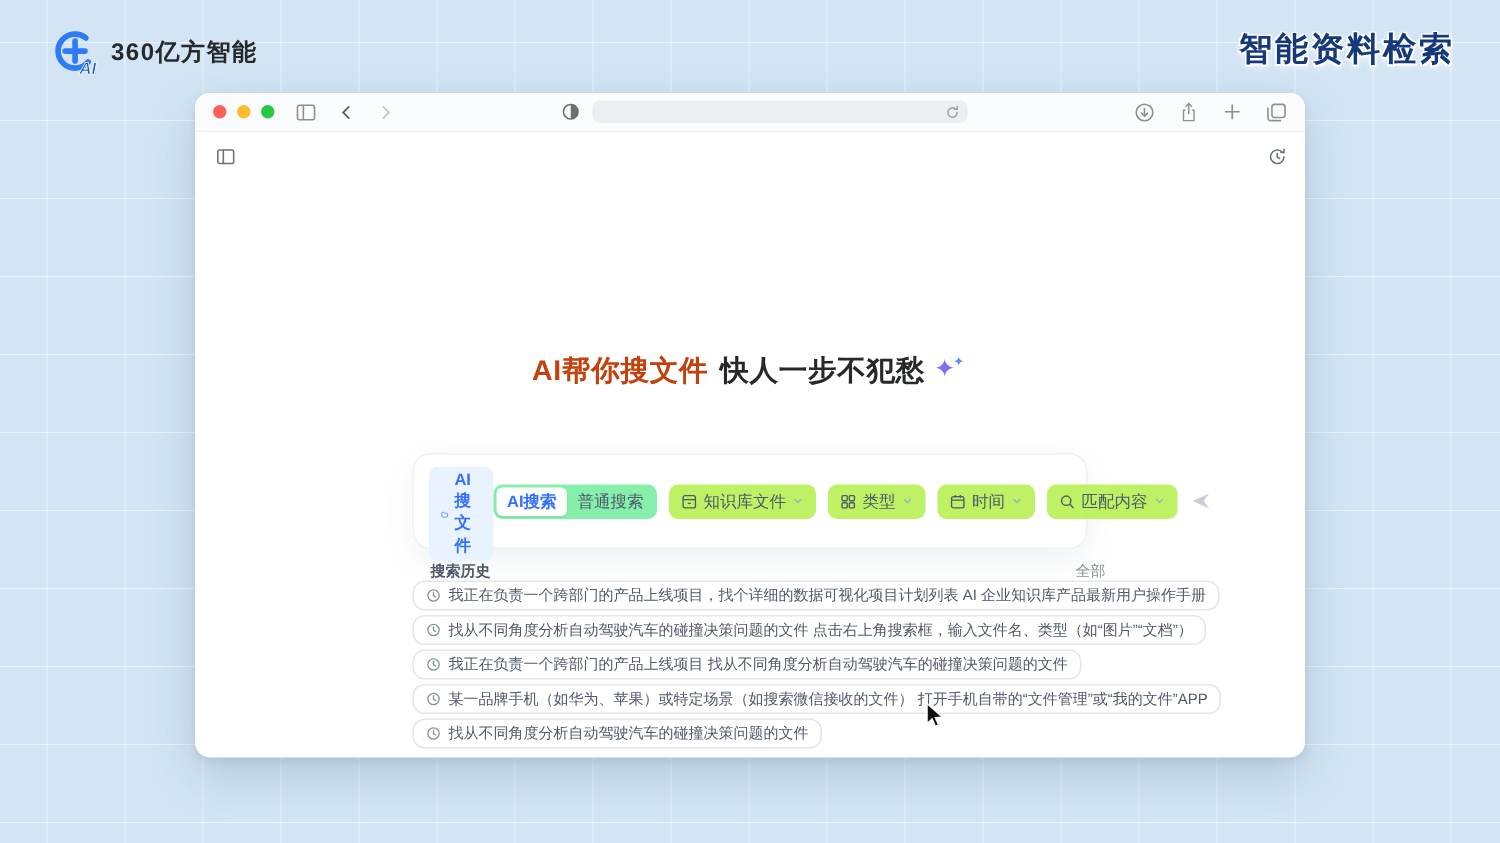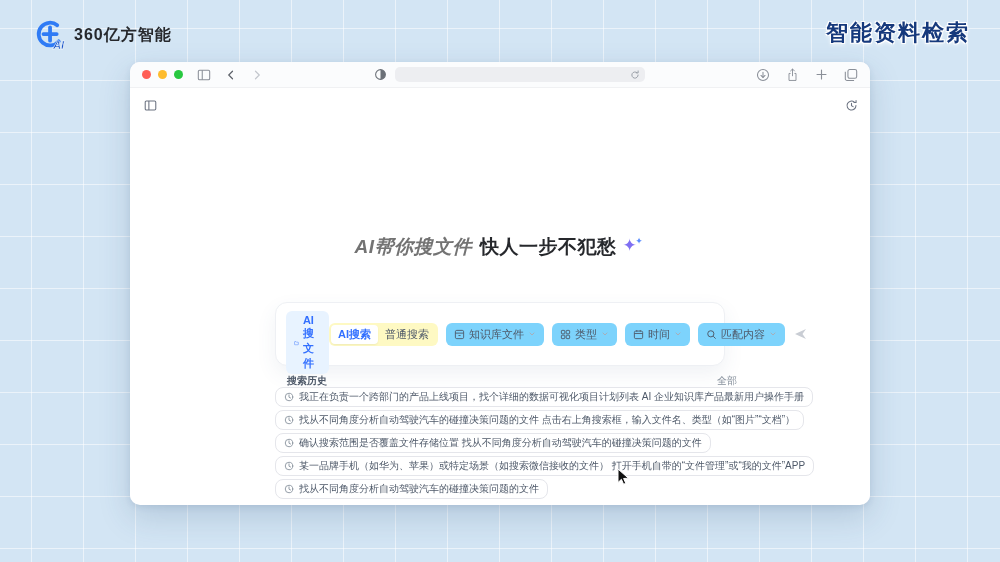--- a/index.html
+++ b/index.html
@@ -46,41 +46,41 @@
   }
   .right-icons { display:flex; gap:16px; align-items:center; }
   
   .content { position:relative; height:416px; border-radius:0 0 10px 10px; background:#fff; }
   .panel-toggle { position:absolute; left:14px; top:10px; color:#6b7280; }
   .history-toggle { position:absolute; right:12px; top:10px; color:#6b7280; }
   .hero {
     position:absolute; left:0; right:0; top:146px; text-align:center;
     font-size:19px; font-weight:700; color:#26282c; letter-spacing:.5px;
   }
-  .hero .hl { color:#737373; margin-right:8px;font-style:italic; }
+  .hero .hl { color:#c2410c; margin-right:8px; }
   .hero .sparkle { color:#7f6ff2; font-size:17px; margin-left:6px; position:relative; top:-2px;}
   .hero .sparkle small { font-size:9px; position:relative; top:-7px; left:-2px; color:#5a8dff; }
   
   .search-card {
     position:absolute; left:145px; top:214px; width:450px; height:64px;
     background:#fff; border:1px solid #eef0f4; border-radius:12px;
     box-shadow:0 8px 20px rgba(60,90,130,.08);
     display:flex; flex-direction:row; justify-content:space-between; padding:8px 10px;
   }
   .ai-badge {
     display:inline-flex; align-items:center; gap:4px; align-self:flex-start;
     background:#e8f3ff; color:#3370ff; font-size:11px; font-weight:700;
     padding:3px 8px; border-radius:6px;
   }
   .controls { display:flex; align-items:center; gap:8px; }
-  .seg { display:flex; background:#fef9c3; border-radius:6px; padding:2px; font-size:11px;justify-content:space-between; }
+  .seg { display:flex; background:#86efac; border-radius:6px; padding:2px; font-size:11px;justify-content:space-between; }
   .seg .opt { padding:2px 7px; border-radius:4px; color:#4e5969; white-space:nowrap; }
   .seg .opt.active { background:#fff; color:#3370ff; font-weight:700; box-shadow:0 1px 2px rgba(0,0,0,.06); }
   .chip {
-    display:inline-flex; align-items:center; gap:4px; background:#7dd3fc;
+    display:inline-flex; align-items:center; gap:4px; background:#bef264;
     color:#4e5969; font-size:11px; padding:4px 8px; border-radius:6px; white-space:nowrap;
   }
   .chip svg { color:#4e5969; }
   .chip .caret { color:#a9aeb8; }
   .send { margin-left:auto; color:#c9cdd4; display:flex; align-items:center; }
   
   .hist-head {
     position:absolute; left:157px; top:286px; width:450px;
     display:flex; justify-content:space-between; align-items:center;
   }
@@ -281,21 +281,21 @@
               <circle cx="8" cy="8" r="6"></circle>
               <polyline points="8,4.5 8,8.3 10.5,9.6"></polyline>
             </svg>
           <span>找从不同角度分析自动驾驶汽车的碰撞决策问题的文件 点击右上角搜索框，输入文件名、类型（如“图片”“文档”）</span>
         </span>
         <span class="hist-item">
           <svg width="10" height="10" viewBox="0 0 16 16" fill="none" stroke="currentColor" stroke-width="1.4" stroke-linecap="round">
               <circle cx="8" cy="8" r="6"></circle>
               <polyline points="8,4.5 8,8.3 10.5,9.6"></polyline>
             </svg>
-          <span>确认搜索范围是否覆盖文件存储位置 找从不同角度分析自动驾驶汽车的碰撞决策问题的文件</span>
+          <span>我正在负责一个跨部门的产品上线项目 找从不同角度分析自动驾驶汽车的碰撞决策问题的文件</span>
         </span>
         <span class="hist-item">
           <svg width="10" height="10" viewBox="0 0 16 16" fill="none" stroke="currentColor" stroke-width="1.4" stroke-linecap="round">
               <circle cx="8" cy="8" r="6"></circle>
               <polyline points="8,4.5 8,8.3 10.5,9.6"></polyline>
             </svg>
           <span>某一品牌手机（如华为、苹果）或特定场景（如搜索微信接收的文件） 打开手机自带的“文件管理”或“我的文件”APP</span>
         </span>
         <span class="hist-item">
           <svg width="10" height="10" viewBox="0 0 16 16" fill="none" stroke="currentColor" stroke-width="1.4" stroke-linecap="round">

